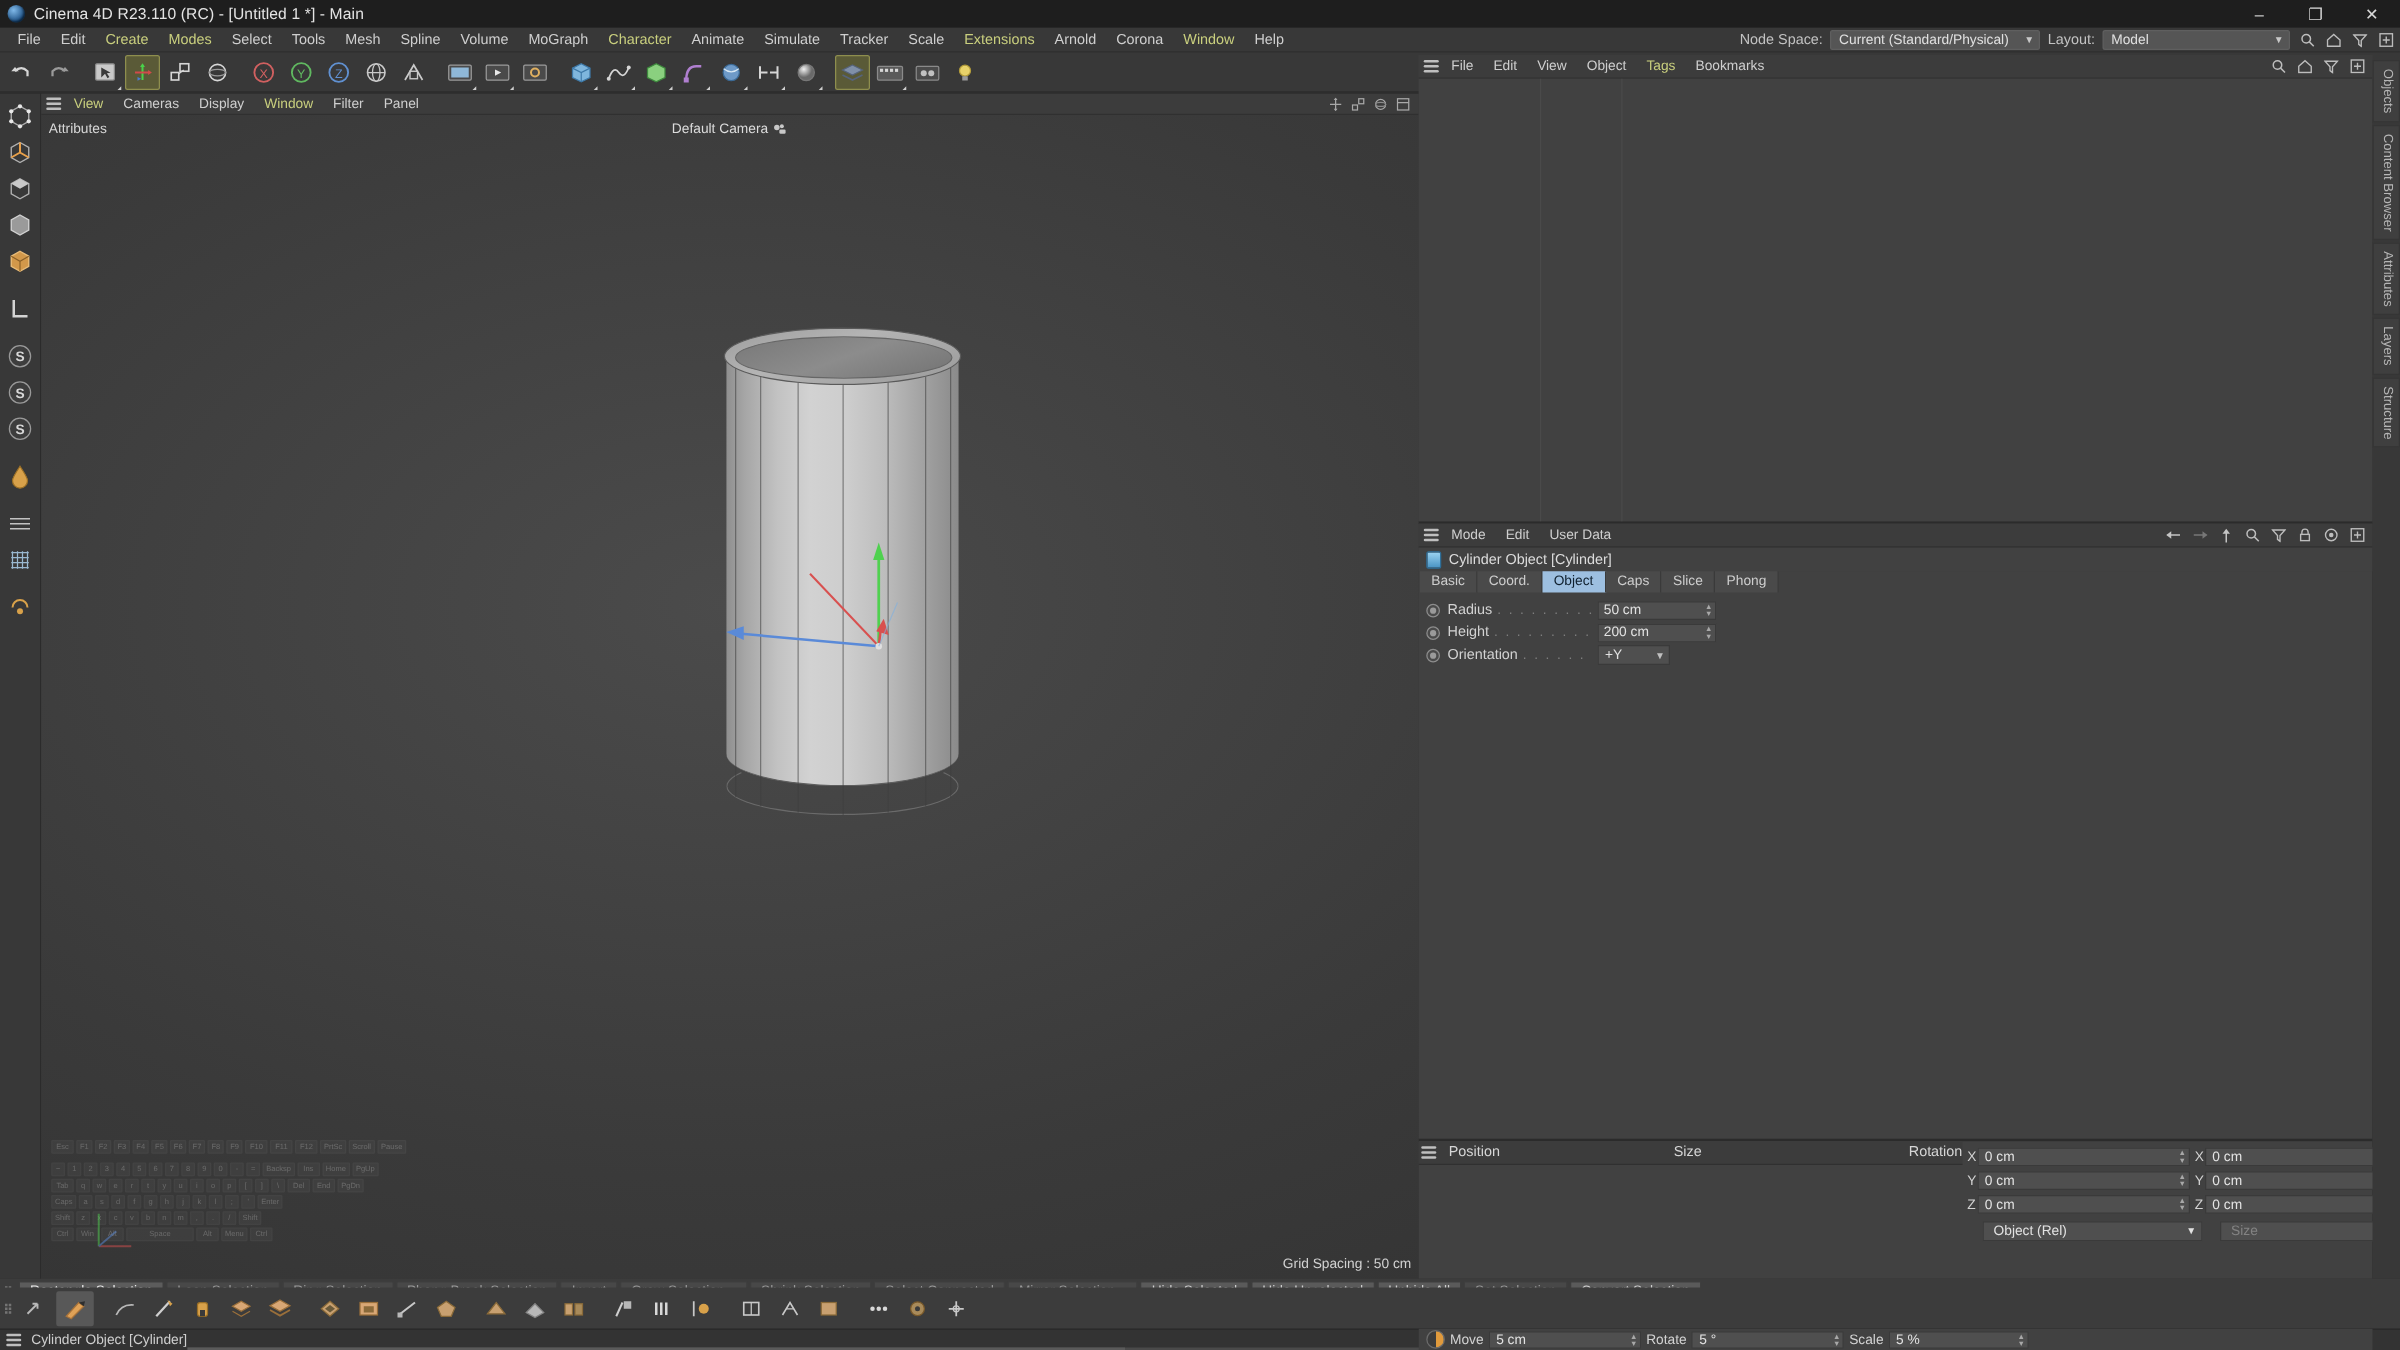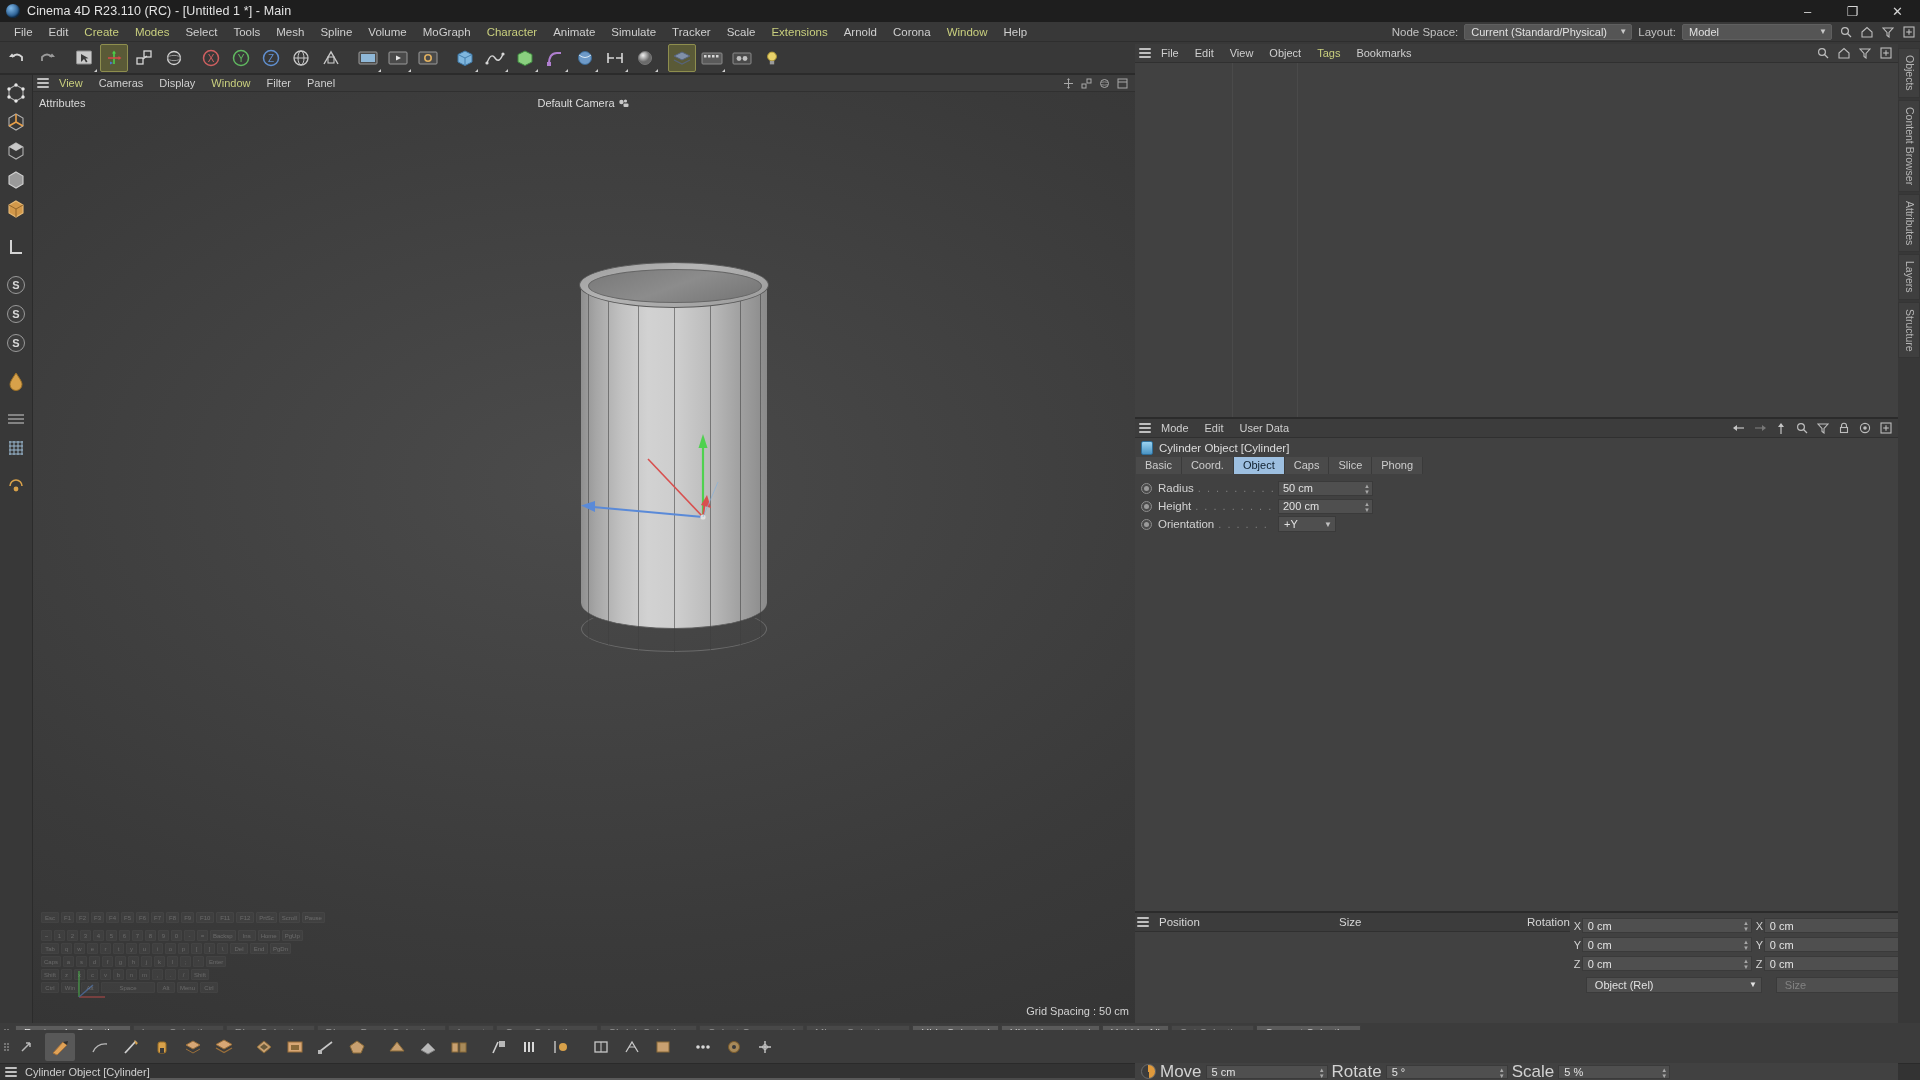--- a/index.html
+++ b/index.html
@@ -308,21 +308,21 @@
   #status-progress i { display: block; width: 56%; height: 2px; background: #5a5a5a; }
 
   
   #toolset {
     position: absolute; right: 22px; bottom: 0; height: 17px; width: 763px;
     background: #414141; display: flex; align-items: center; gap: 4px; padding-left: 6px;
   }
   .ts-knob { width: 15px; height: 15px; border-radius: 50%;
              background: conic-gradient(#e09a3c 0 50%, #3c3c3c 0 100%);
              border: 1px solid #6a6a6a; }
-  .ts-lbl { font-size: 17px; color: #d2d2d2; }
+  .ts-lbl { font-size: 11px; color: #d2d2d2; }
   .ts-in { height: 14px; background: #4f4f4f; border: 1px solid #3a3a3a;
            display: flex; align-items: center; padding-left: 5px;
            font-size: 11px; color: #e2e2e2; position: relative; }
 
   svg { display: block; }
 </style>
 </head>
 <body>
 
 <div id="titlebar">

